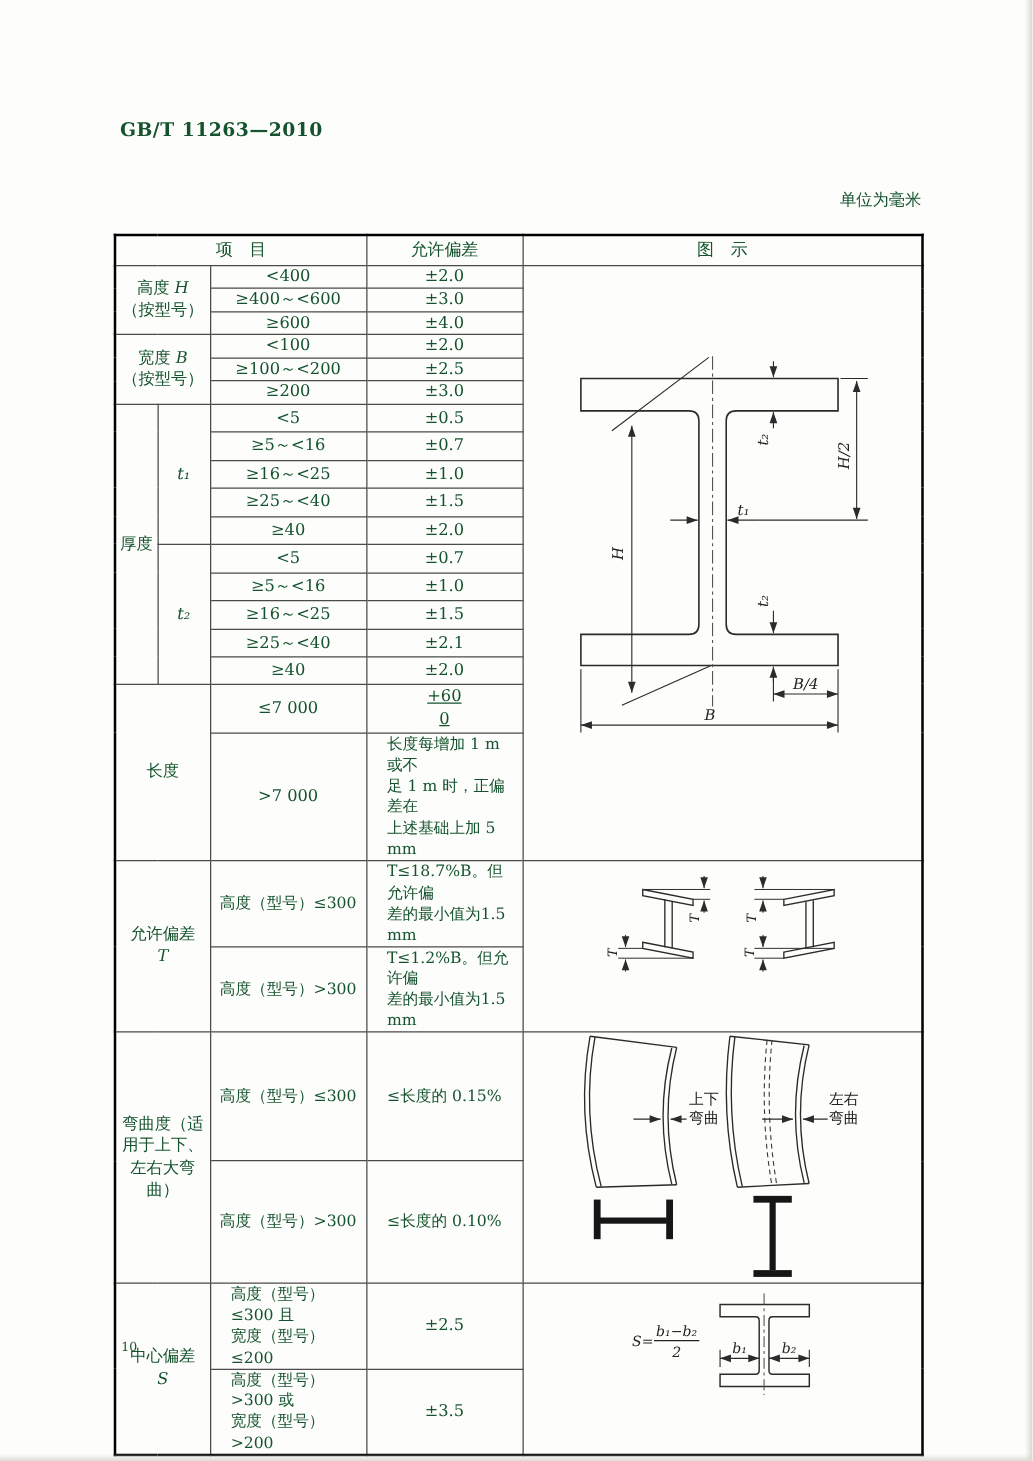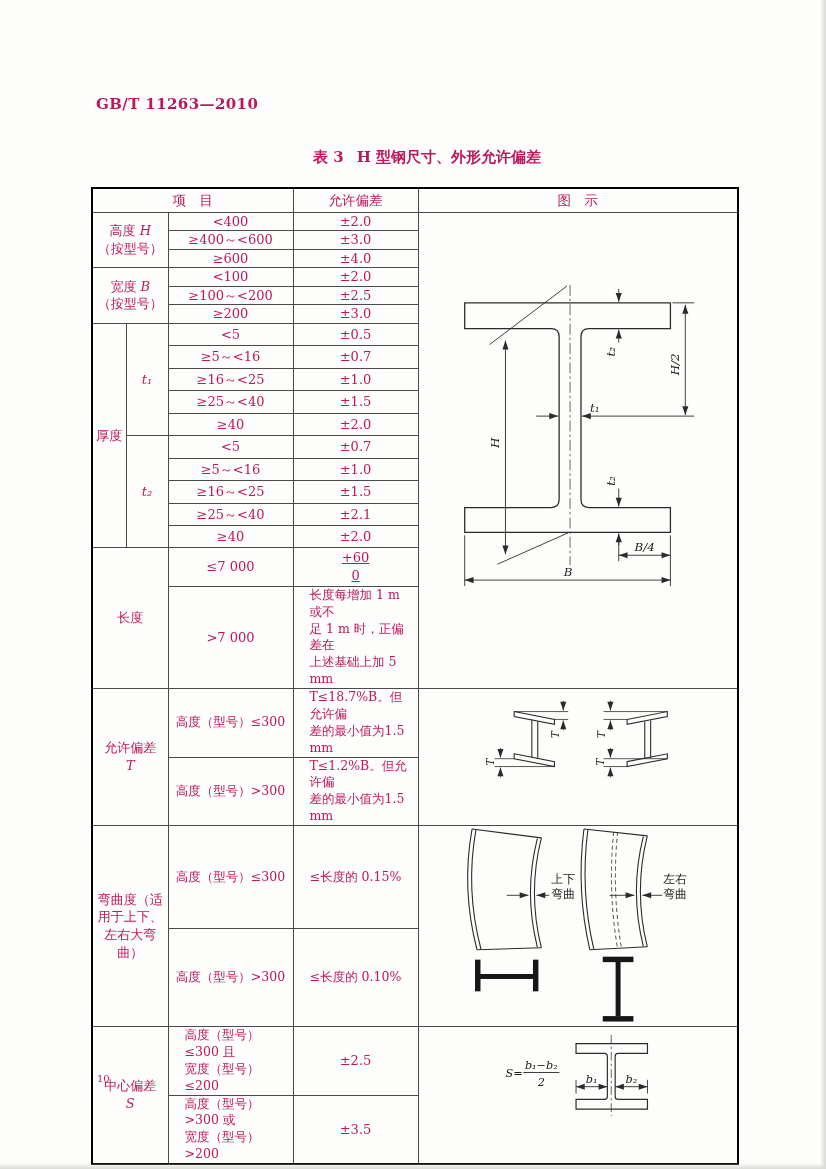--- a/index.html
+++ b/index.html
@@ -1,17 +1,17 @@
 <!DOCTYPE html>
 <html><head>
 <meta charset="utf-8">
 <style>
   html,body{margin:0;padding:0;background:#e9e9e6;}
   .page{position:relative;width:826px;height:1169px;margin:0 auto;background:#fdfdfb;
-        font-family:"DejaVu Serif","Liberation Serif",serif;color:#be185d;overflow:hidden;}
+        font-family:"DejaVu Serif","Liberation Serif",serif;color:#14532d;overflow:hidden;}
   .edge-r{position:absolute;right:0;top:0;width:6px;height:100%;
           background:linear-gradient(to left,#d7d7d1,rgba(255,255,255,0));}
   .edge-b{position:absolute;left:0;bottom:0;width:100%;height:6px;
           background:linear-gradient(to top,#dcdcd6,rgba(255,255,255,0));}
   .doc-number{position:absolute;left:96px;top:95px;font-size:15px;font-weight:bold;letter-spacing:.4px;}
   .caption{position:absolute;left:91px;top:148px;width:646px;text-align:center;
            font-size:15px;font-weight:bold;text-indent:26px;}
   .cap-prefix{margin-right:13px;}
   .unit-note{position:absolute;left:517px;top:151px;width:220px;text-align:right;font-size:13px;}
   .page-number{position:absolute;left:97px;top:1073px;font-size:10px;}
@@ -34,23 +34,21 @@
   svg text.dims{font-style:italic;font-size:10.5px;}
   svg text.cjk{font-size:12px;}
   svg text.frm{font-size:11.5px;font-style:italic;}
 </style>
 </head>
 <body>
 
 <div class="page">
   <div class="doc-number">GB/T 11263—2010</div>
 
-  <div class="caption">
-    <span class="cap-prefix">表 3</span><span>H 型钢尺寸、外形允许偏差</span>
-  </div>
+  <div class="unit-note">单位为毫米</div>
 
   <table class="spec">
     <colgroup>
       <col style="width:34px">
         <col style="width:42px">
         <col style="width:125px">
         <col style="width:125px">
         <col style="width:320px">
     </colgroup>
     <tbody>

